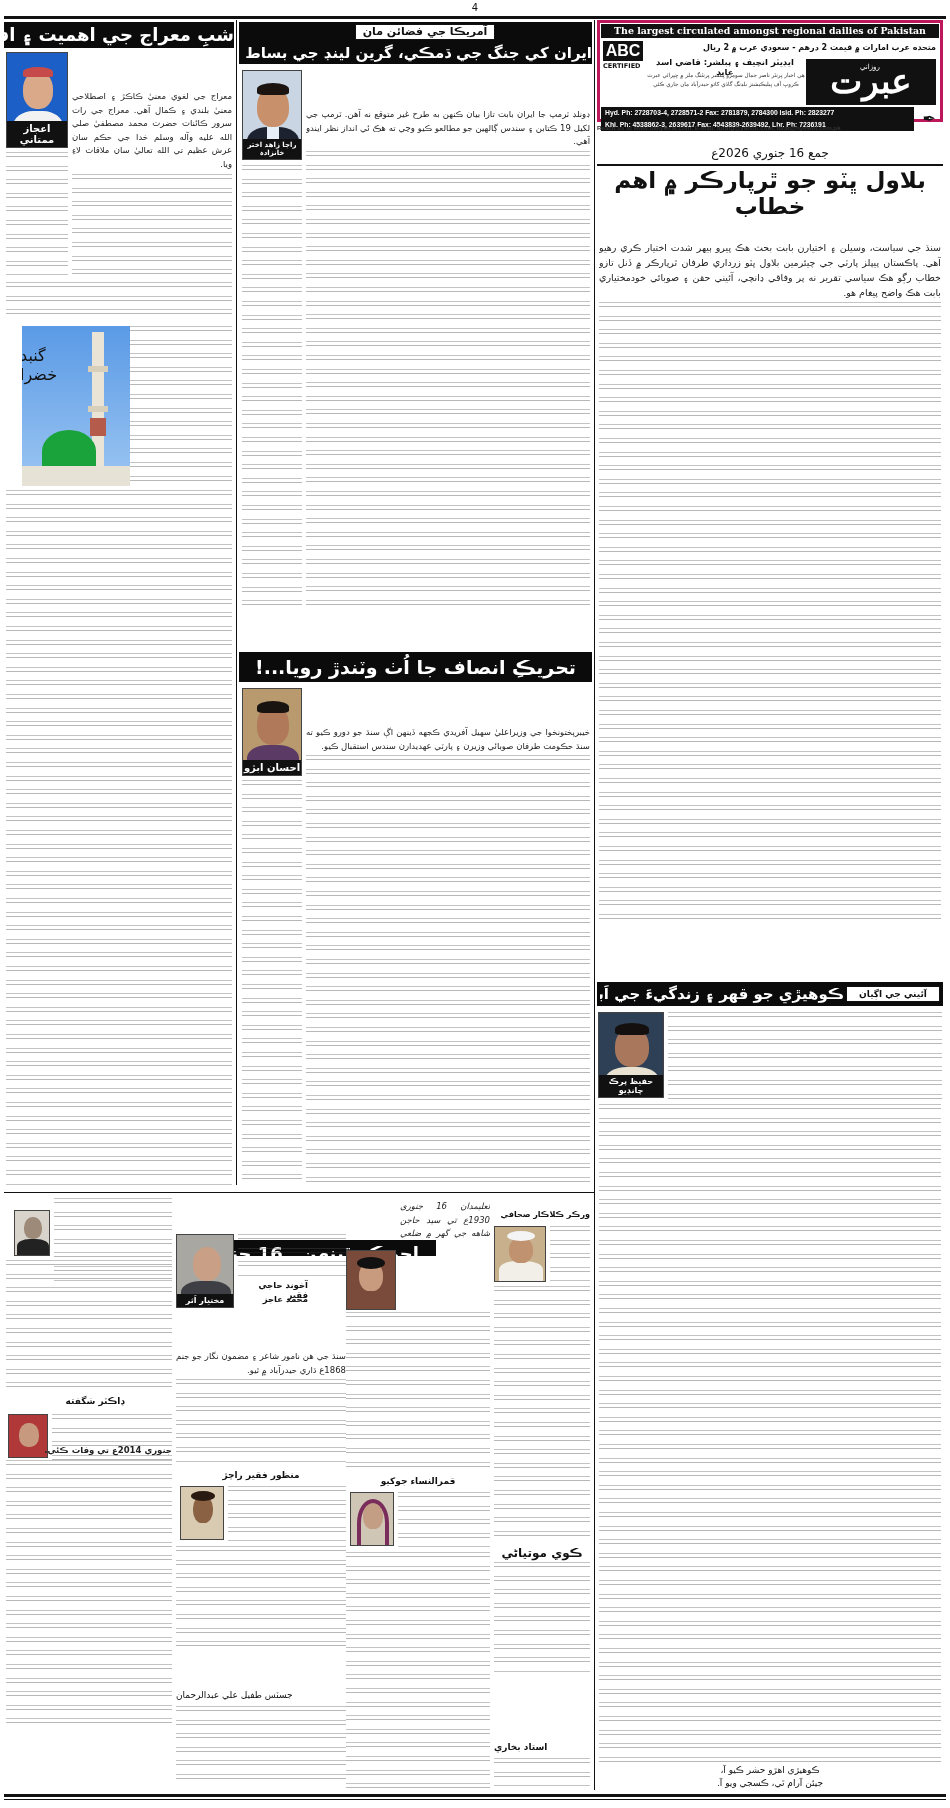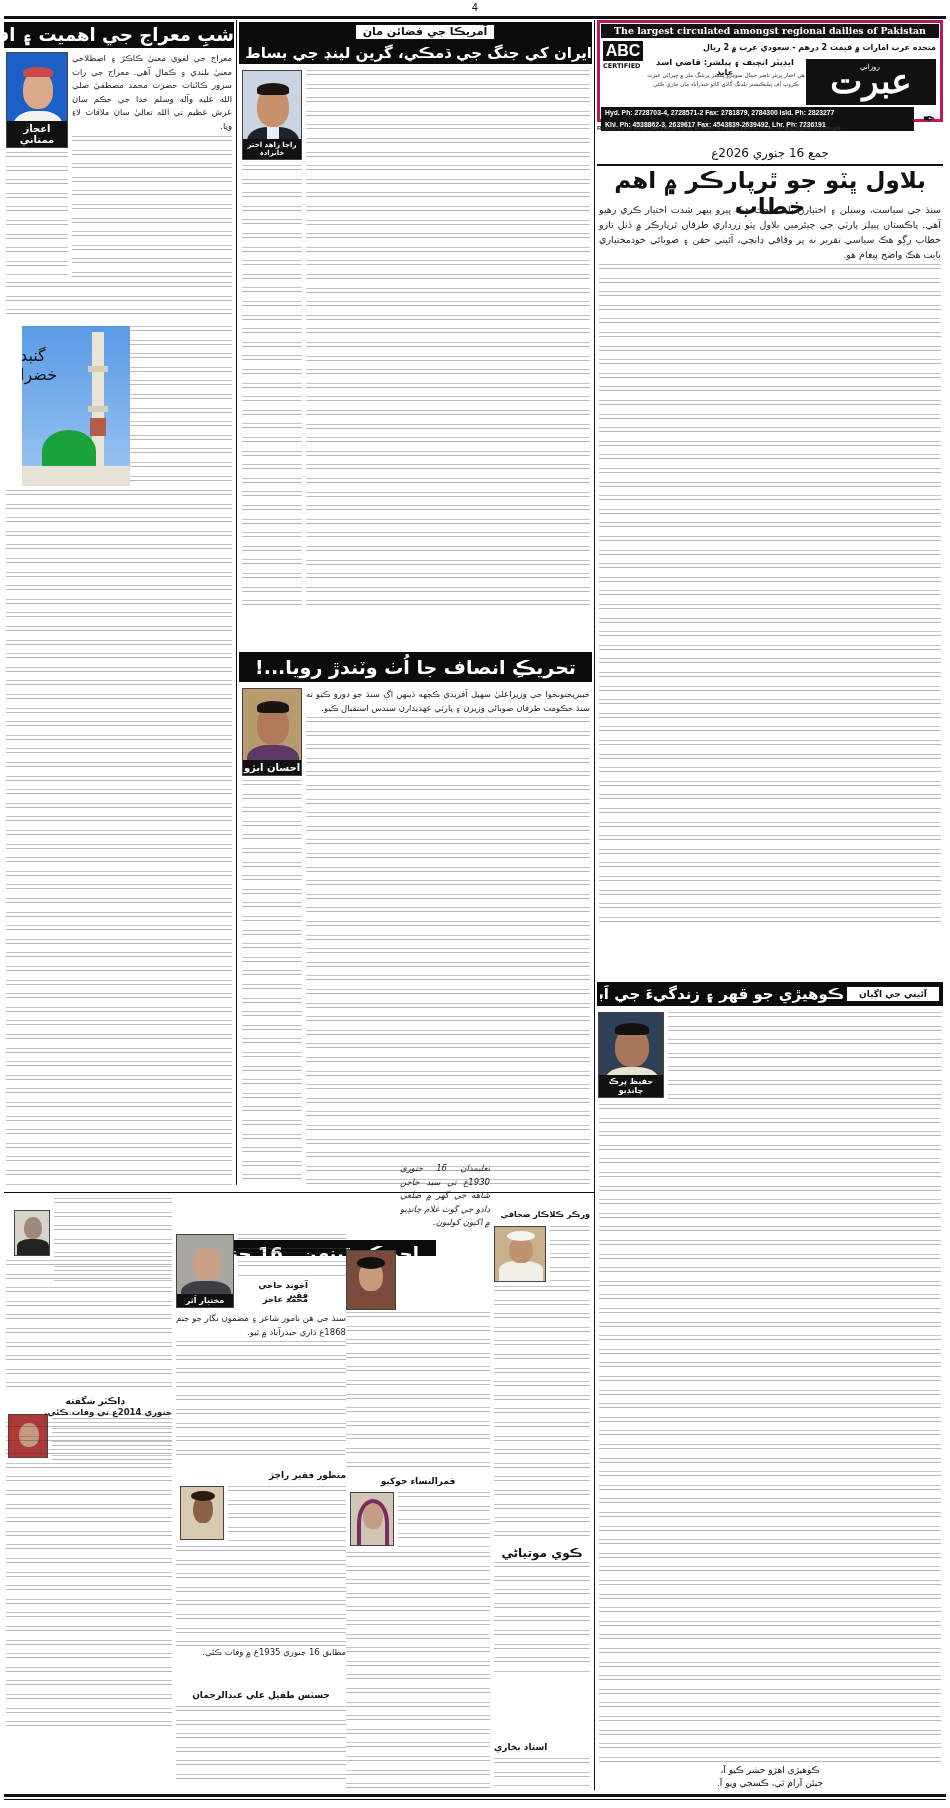--- a/index.html
+++ b/index.html
@@ -7,21 +7,21 @@
   body { font-family: "DejaVu Sans", sans-serif; color: #111; position: relative; }
   .page { position: absolute; left: 0; top: 0; width: 950px; height: 1808px; }
   .pageno { position: absolute; top: 2px; left: 0; width: 950px; text-align: center; font-size: 10px; }
   .rule-top { position: absolute; top: 16px; left: 4px; width: 942px; height: 3px; background: #111; }
   .rule-bottom { position: absolute; top: 1794px; left: 4px; width: 942px; height: 6px; border-top: 3px solid #111; border-bottom: 1px solid #111; }
   .vline { position: absolute; background: #111; width: 1px; }
   .hline { position: absolute; background: #111; height: 1px; }
 
   .head-black { position: absolute; background: #0b0b0b; color: #fff; font-weight: bold; direction: rtl; text-align: center; overflow: hidden; white-space: nowrap; }
   .body-text { position: absolute; direction: rtl; text-align: justify; font-size: 8.5px; line-height: 13.6px; color: #222; overflow: hidden; }
-  .body-text p { margin-bottom: 2px; }
+  .body-text p { margin-bottom: 2px; margin-top: 38px; }
   .filler { display: block; height: 100%; background: repeating-linear-gradient(to bottom, #555 0 1px, transparent 1px 4px, #333 4px 5px, transparent 5px 13.6px); opacity: 0.35; }
 
   .photo { position: absolute; overflow: hidden; border: 1px solid #444; }
   .photo .bg { position: absolute; inset: 0; }
   .caption { position: absolute; left: 0; right: 0; bottom: 0; background: #111; color: #fff; font-size: 10px; text-align: center; direction: rtl; padding: 2px 0; font-weight: bold; }
 
   .face { position: absolute; border-radius: 48% 48% 44% 44%; }
   .suit { position: absolute; border-radius: 40% 40% 0 0; }
 
   
@@ -103,20 +103,21 @@
   <div class="photo" style="left:242px;top:70px;width:60px;height:90px;">
     <div class="bg" style="background:#c9d5e2;"></div>
     <div class="suit" style="left:4px;top:56px;width:52px;height:34px;background:#1d2230;"></div>
     <div style="position:absolute;left:24px;top:56px;width:12px;height:20px;background:#e6eef8;"></div>
     <div class="face" style="left:14px;top:16px;width:32px;height:40px;background:#c8916c;"></div>
     <div style="position:absolute;left:14px;top:12px;width:32px;height:12px;background:#1b1410;border-radius:50% 50% 20% 20%;"></div>
     <div class="caption" style="font-size:7px;">راجا زاهد اختر خانزادہ</div>
   </div>
 
   <div class="body-text" style="left:306px;top:70px;width:284px;height:540px;">
+    <p>ڊونلڊ ٽرمپ جا ايران بابت تازا بيان ڪنهن به طرح غير متوقع نه آهن. ٽرمپ جي لکيل 19 ڪتابن ۽ سندس ڳالهين جو مطالعو ڪيو وڃي ته هڪ ئي انداز نظر ايندو آهي.</p>
     <span class="filler"></span>
   </div>
   <div class="body-text" style="left:242px;top:165px;width:60px;height:445px;">
       <span class="filler"></span>
     </div>
 
   <div class="head-black" style="left:239px;top:652px;width:353px;height:30px;font-size:19px;line-height:30px;">تحريڪِ انصاف جا اُٺ وٽندڙ رويا...!</div>
   <div class="photo" style="left:242px;top:688px;width:60px;height:88px;">
     <div class="bg" style="background:#b89a6e;"></div>
     <div class="suit" style="left:4px;top:56px;width:52px;height:32px;background:#5b3a66;"></div>
@@ -217,34 +218,34 @@
   <div style="position:absolute;left:238px;top:1280px;width:70px;direction:rtl;text-align:right;font-size:8.5px;font-weight:bold;">آخوند حاجي فقير</div>
   <div style="position:absolute;left:238px;top:1294px;width:70px;direction:rtl;text-align:right;font-size:8.5px;font-weight:bold;">محمد عاجز</div>
   <div class="body-text" style="left:238px;top:1234px;width:108px;height:44px;">
       <span class="filler"></span>
     </div>
   <div class="body-text" style="left:176px;top:1312px;width:170px;height:150px;">
     <p>سنڌ جي هن نامور شاعر ۽ مضمون نگار جو جنم 1868ع ڌاري حيدرآباد ۾ ٿيو.</p>
     <span class="filler"></span>
   </div>
 
-  <div style="position:absolute;left:176px;top:1470px;width:170px;text-align:right;font-size:9px;font-weight:bold;direction:rtl;">منظور فقير راڄڙ</div>
+  <div style="position:absolute;left:176px;top:1470px;width:170px;text-align:center;font-size:9px;font-weight:bold;direction:rtl;">منظور فقير راڄڙ</div>
   <div class="photo" style="left:180px;top:1486px;width:44px;height:54px;">
     <div class="bg" style="background:#d9cbb2;"></div>
     <div class="face" style="left:12px;top:8px;width:20px;height:28px;background:#8a6243;"></div>
     <div style="position:absolute;left:10px;top:4px;width:24px;height:10px;background:#2a1b12;border-radius:50%;"></div>
   </div>
   <div class="body-text" style="left:228px;top:1486px;width:118px;height:58px;">
       <span class="filler"></span>
     </div>
   <div class="body-text" style="left:176px;top:1546px;width:170px;height:120px;">
     <span class="filler" style="height:100px;"></span>
     <p>مطابق 16 جنوري 1935ع ۾ وفات ڪئي.</p>
   </div>
-  <div style="position:absolute;left:176px;top:1690px;width:170px;text-align:center;font-size:9px;font-weight:bold;direction:rtl;">جسٽس طفيل علي عبدالرحمان</div>
+  <div style="position:absolute;left:176px;top:1690px;width:170px;text-align:left;font-size:9px;font-weight:normal;direction:rtl;">جسٽس طفيل علي عبدالرحمان</div>
   <div class="body-text" style="left:176px;top:1706px;width:170px;height:82px;">
       <span class="filler"></span>
     </div>
 
   <div class="photo" style="left:346px;top:1250px;width:50px;height:60px;">
     <div class="bg" style="background:#7a4a3a;"></div>
     <div class="face" style="left:12px;top:10px;width:24px;height:30px;background:#c89b7e;"></div>
     <div style="position:absolute;left:10px;top:6px;width:28px;height:12px;background:#111;border-radius:50%;"></div>
   </div>
   <div class="body-text" style="left:400px;top:1162px;width:90px;height:76px;font-style:italic;">

